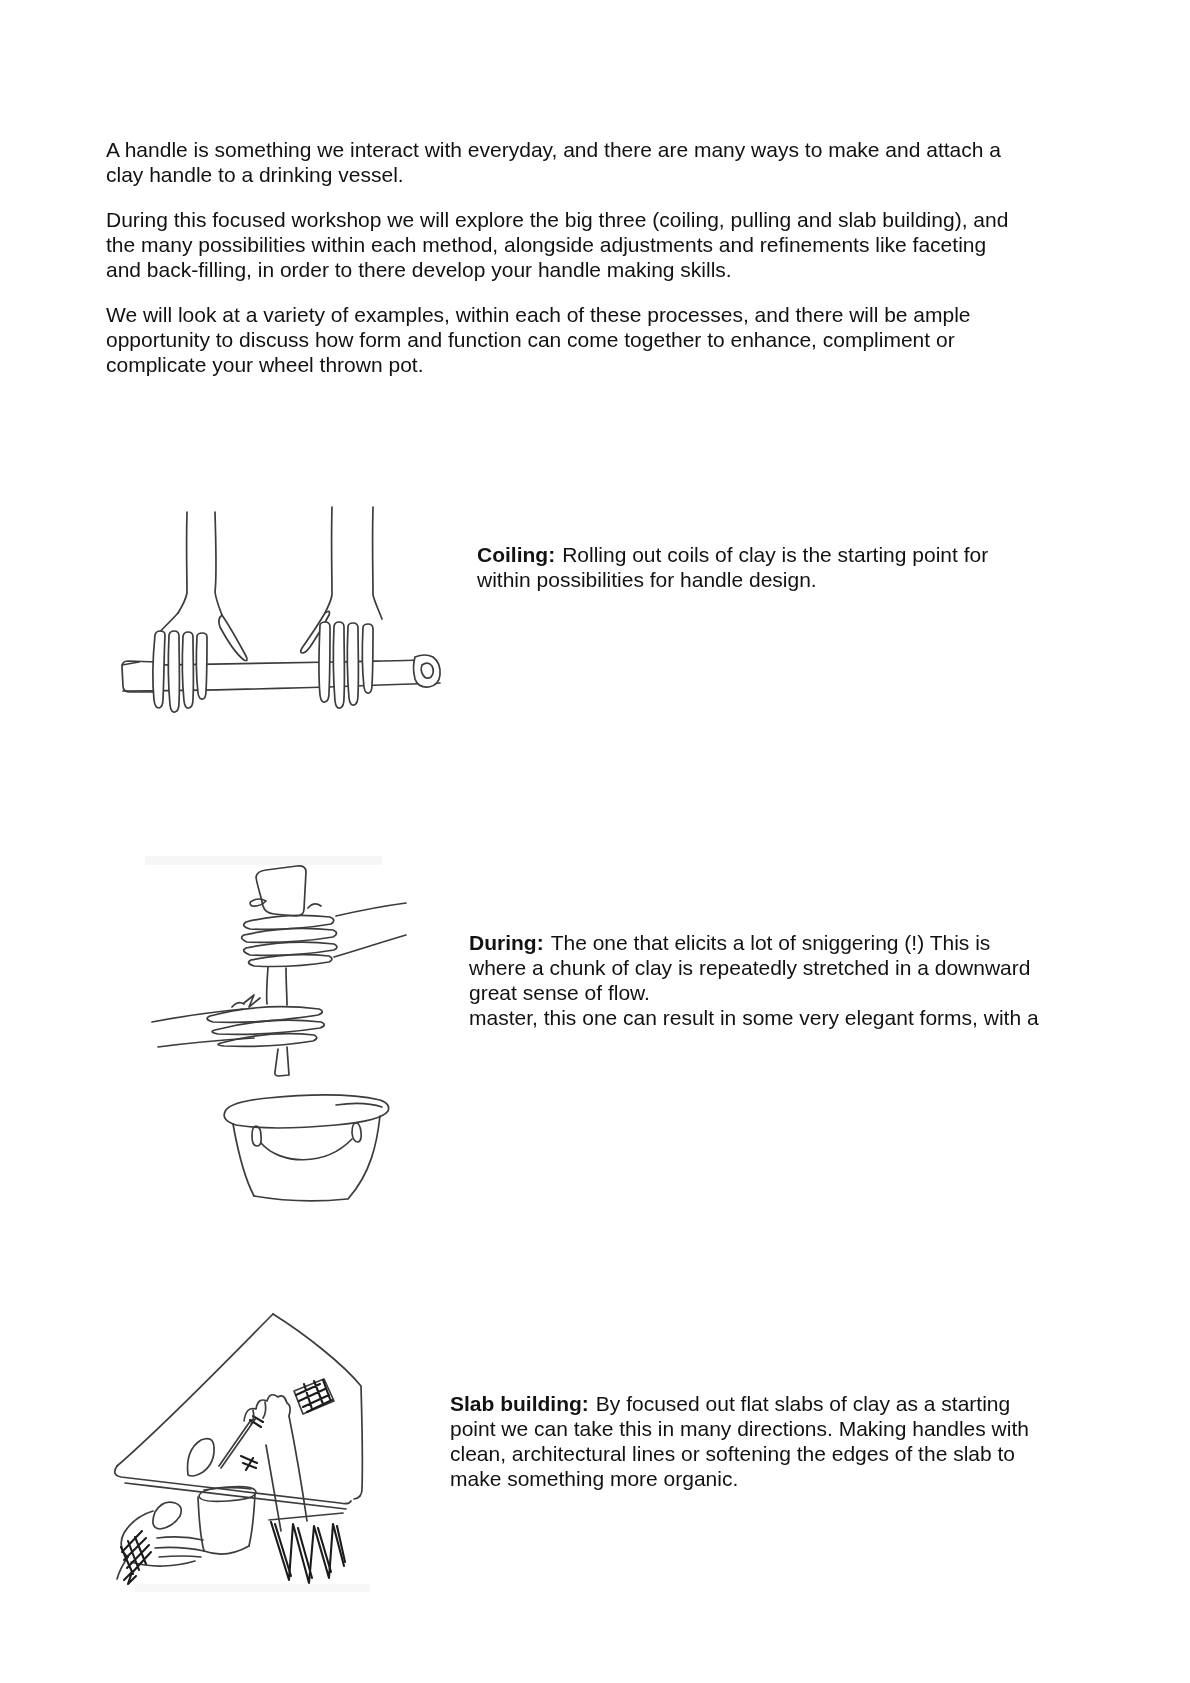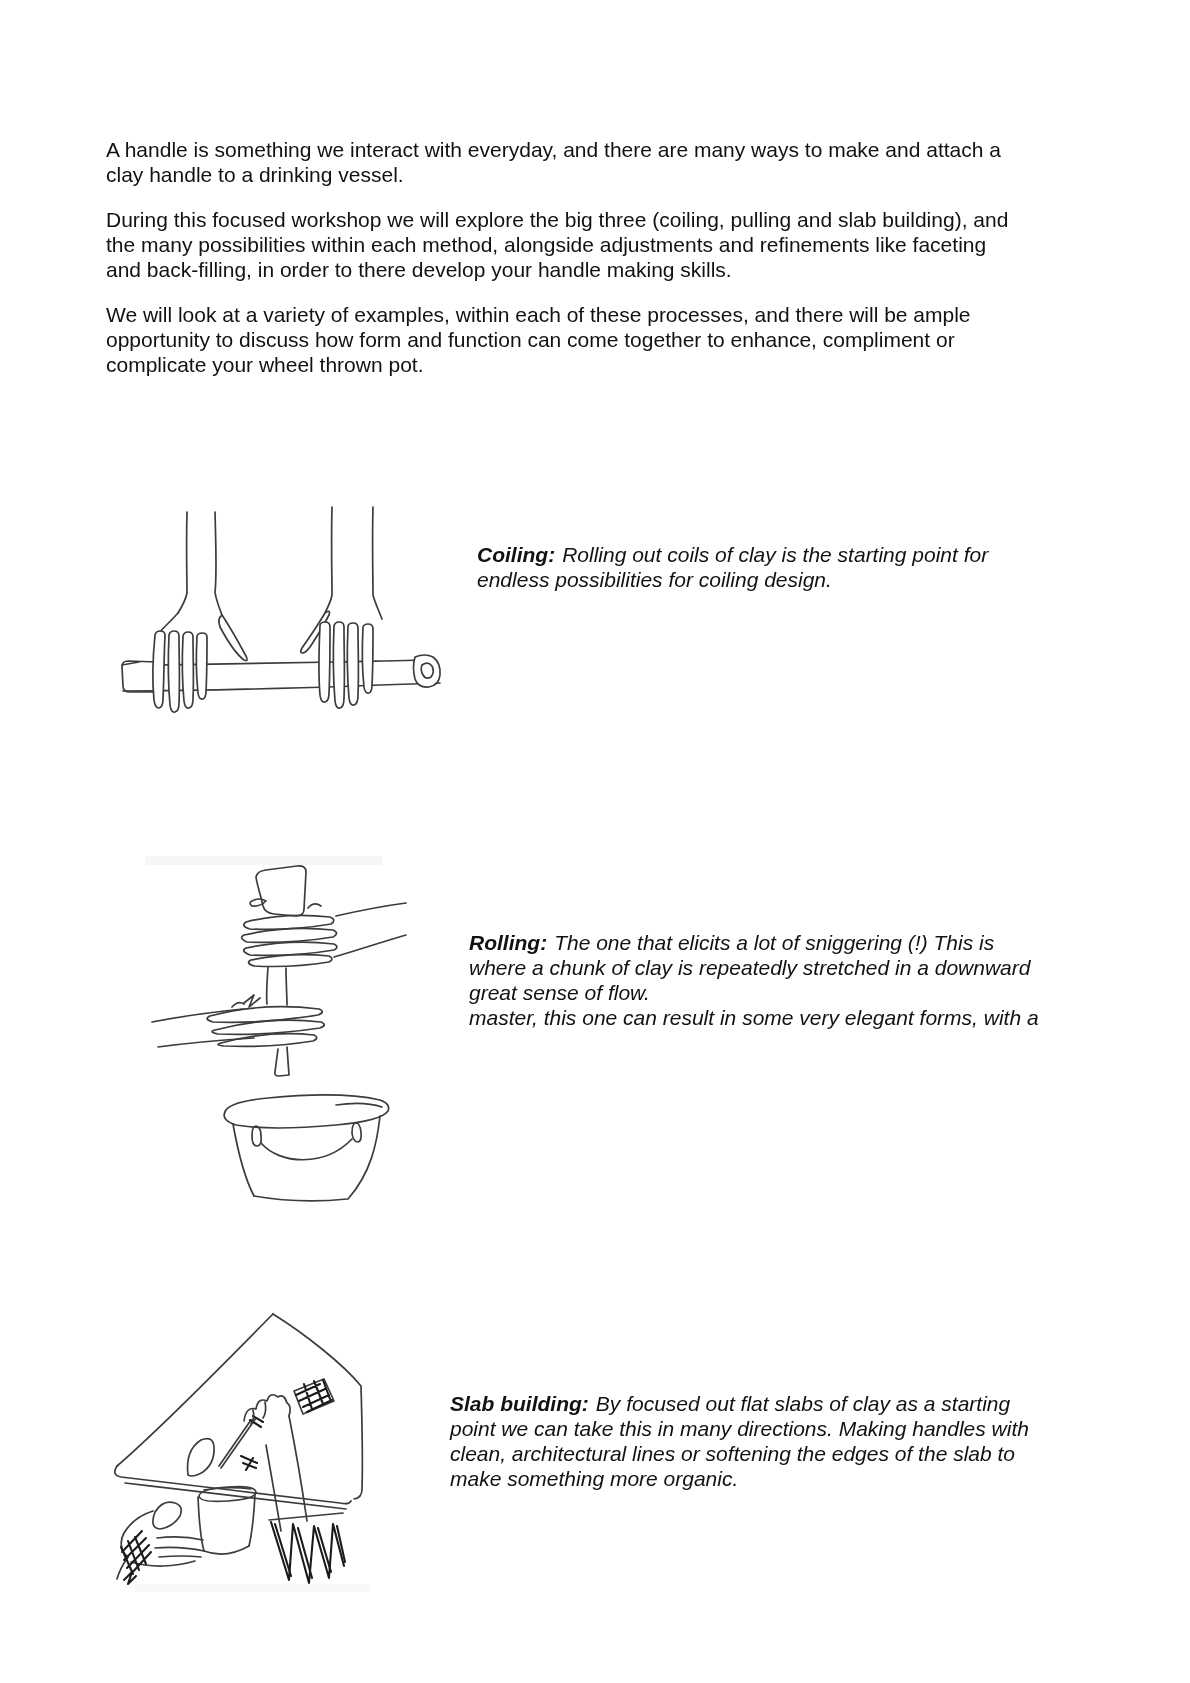--- a/index.html
+++ b/index.html
@@ -9,21 +9,21 @@
     background:#ffffff;
     font-family:"Liberation Sans","DejaVu Sans",sans-serif;
     color:#121212;
     overflow:hidden;
     border-radius:14px;
   }
   .txt{font-size:21px;line-height:25px;color:#121212;}
   .line{white-space:nowrap;}
   .para{margin:0 0 20px 0;}
   .intro{position:absolute;left:106px;top:137px;}
-  .cap{position:absolute;font-size:21px;line-height:25px;font-style:italic;}
+  .cap{position:absolute;font-size:21px;line-height:25px;}
   .cap .b{font-weight:700;margin-right:7px;}
   .cap-coiling{left:477px;top:542px;}
   .cap-pulling{left:469px;top:930px;}
   .cap-slab{left:450px;top:1391px;}
   .fig{position:absolute;}
   .fig svg{display:block;}
   .sk{fill:none;stroke:#3c3c3c;stroke-width:1.7;stroke-linecap:round;stroke-linejoin:round;}
   .skw{fill:#ffffff;stroke:#3c3c3c;stroke-width:1.7;stroke-linecap:round;stroke-linejoin:round;}
   .scrib{fill:none;stroke:#1b1b1b;stroke-width:2.1;stroke-linecap:round;stroke-linejoin:round;}
 </style>
@@ -76,21 +76,21 @@
         <path class="skw" d="M225,130 C224,152 223,178 225,200 Q226,208 230,207 Q234,206 234,198 C235,177 235,153 235,132 Q235,127 230,127 Q226,127 225,130 Z"></path>
         <path class="skw" d="M239,131 C238,155 238,182 240,206 Q241,214 245,213 Q249,212 249,203 C250,180 249,155 249,132 Q249,127 244,127 Q240,127 239,131 Z"></path>
         <path class="skw" d="M253,131 C252,154 252,180 254,203 Q255,211 259,210 Q263,209 263,200 C264,178 263,154 263,133 Q263,128 258,128 Q254,128 253,131 Z"></path>
         <path class="skw" d="M268,132 C267,152 267,174 269,192 Q270,199 274,198 Q277,197 277,190 C278,172 278,152 278,134 Q278,129 273,129 Q269,129 268,132 Z"></path>
       </g>
     </svg>
   </div>
 
   <div class="cap cap-coiling">
     <div class="line"><span class="b">Coiling:</span><span>Rolling out coils of clay is the starting point for</span></div>
-    <div class="line">endless possibilities for coiling design.</div>
+    <div class="line">within possibilities for handle design.</div>
   </div>
 
   <div class="fig" style="left:140px;top:845px;">
     <svg width="270" height="362" viewBox="0 0 270 362">
       <rect x="5" y="11" width="237" height="9" fill="#f6f6f6"></rect>
       <g>
         <path class="sk" d="M116,32 Q117,26 126,25 L157,21 Q166,20 166,27 L164,64 Q164,71 156,71 L134,69 Q125,68 123,61 C121,51 117,40 116,32 Z"></path>
         <path class="sk" d="M112,56 Q119,52 126,56 Q120,62 112,61 Q108,58 112,56 Z"></path>
       </g>
       <g>
@@ -123,21 +123,21 @@
         <path class="sk" d="M216,278 Q212,278 212,288 Q213,297 218,297 Q222,296 221,287 Q220,278 216,278"></path>
         <path class="sk" d="M93,279 C98,307 104,332 114,351"></path>
         <path class="sk" d="M240,271 C237,298 231,328 208,354"></path>
         <path class="sk" d="M114,351 Q160,359 207,354"></path>
         <path class="sk" d="M121,298 C140,320 185,322 212,294"></path>
       </g>
     </svg>
   </div>
 
   <div class="cap cap-pulling">
-    <div class="line"><span class="b">Rolling:</span><span>The one that elicits a lot of sniggering (!) This is</span></div>
+    <div class="line"><span class="b">During:</span><span>The one that elicits a lot of sniggering (!) This is</span></div>
     <div class="line">where a chunk of clay is repeatedly stretched in a downward</div>
     <div class="line">great sense of flow.</div>
     <div class="line">master, this one can result in some very elegant forms, with a</div>
   </div>
 
   <div class="fig" style="left:93px;top:1300px;">
     <svg width="295" height="295" viewBox="0 0 295 295">
       <g>
         <path class="sk" d="M180,14 C150,44 75,122 24,166"></path>
         <path class="sk" d="M24,166 Q18,175 28,177 C100,185 175,195 247,203 Q256,205 258,201"></path>

